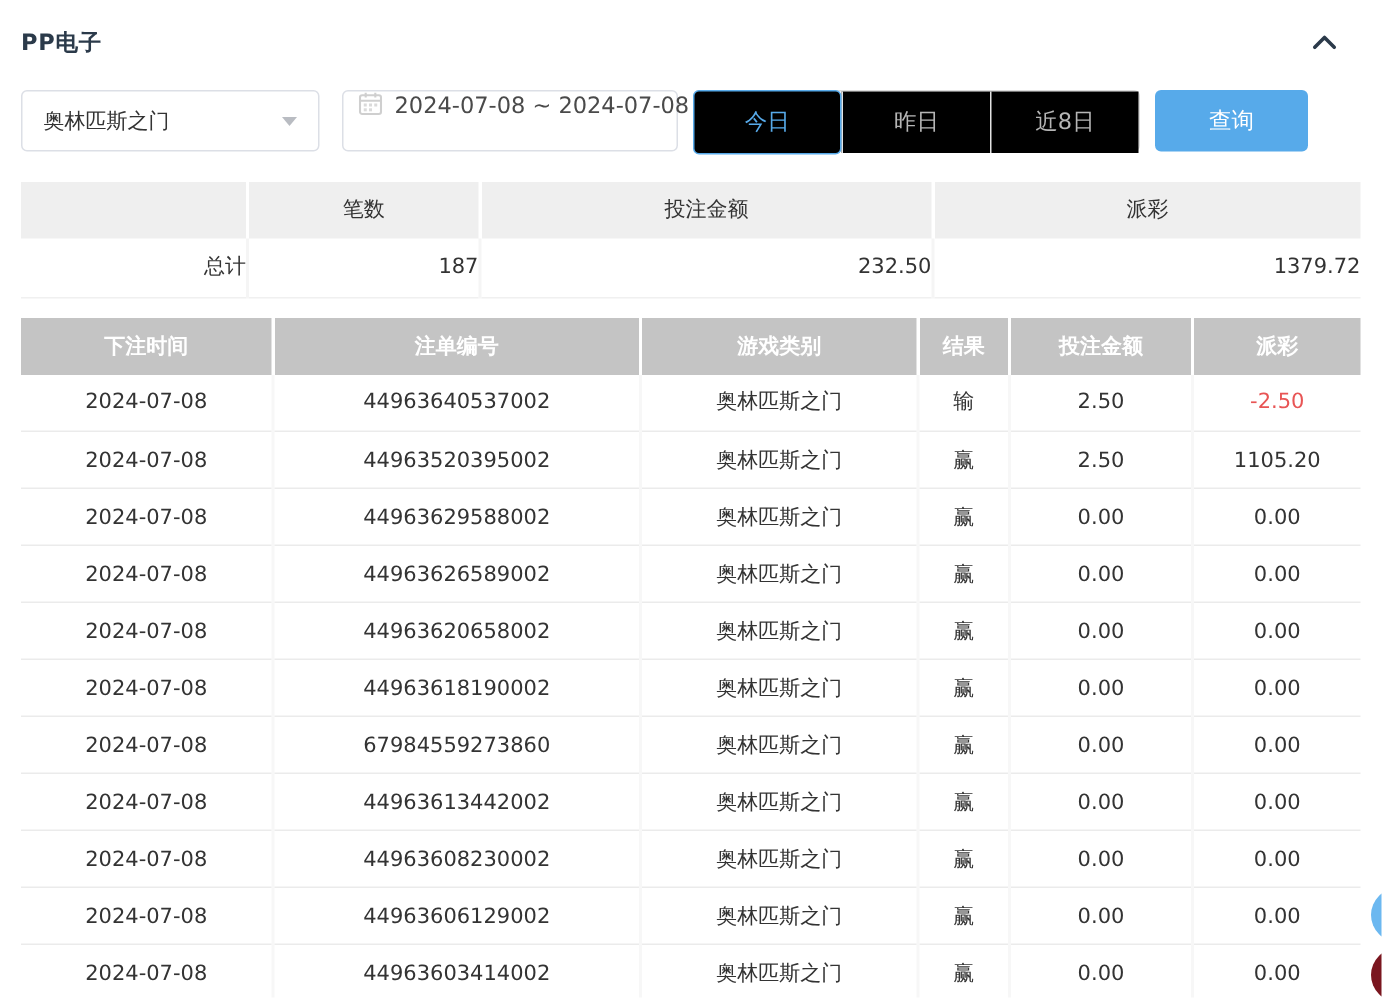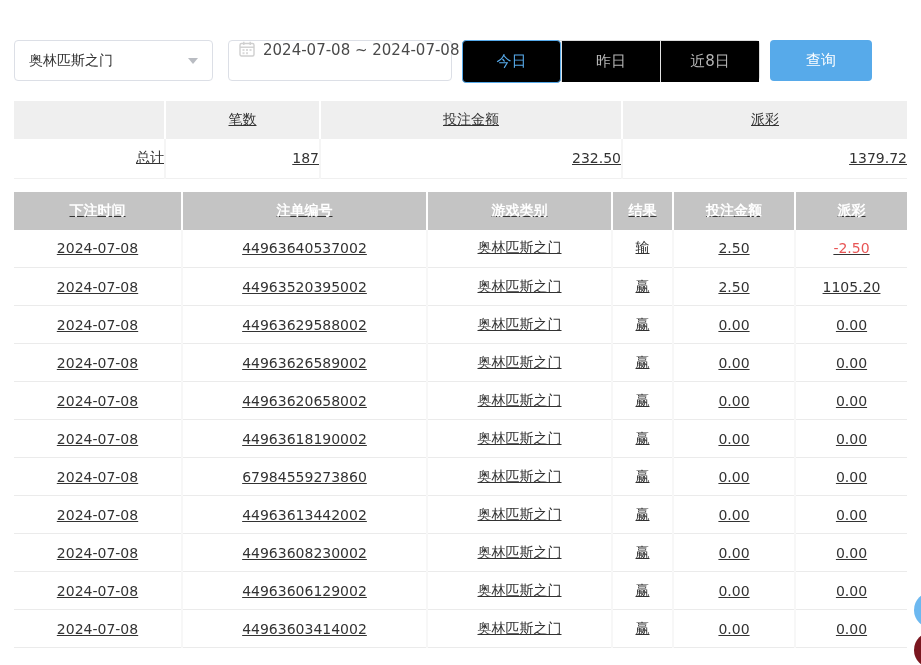--- a/index.html
+++ b/index.html
@@ -79,21 +79,21 @@
   .query-btn {
     margin-left: 10px;
     width: 102px; height: 41px;
     background: var(--accent-blue, #57aaea);
     color: #fff; font-size: 15px;
     border: none; border-radius: 4px; cursor: pointer;
     font-family: inherit;
   }
 
   
-  table { border-collapse: collapse; table-layout: fixed; width: 893px; text-decoration: underline; }
+  table { border-collapse: collapse; table-layout: fixed; width: 893px; }
   td, th { text-align: center; font-size: 14px; overflow: hidden; white-space: nowrap; }
 
   .summary-table { margin-top: 20px; }
   .summary-table th {
     background: var(--summary-header-bg, #efefef);
     height: 38px; font-weight: normal; color: #333;
     border-left: 2px solid #fff;
   }
   .summary-table th:first-child { border-left: none; }
   .summary-table td {
@@ -126,20 +126,28 @@
     left: 914px; cursor: pointer; border: none;
   }
   .float-btn.blue { top: 592px; background: var(--float-button-blue, #6cb8f0); }
   .float-btn.red  { top: 632px; background: var(--float-button-red, #7a161f); }
 </style>
 </head>
 <body>
 
 <div class="page">
 
+  <div class="panel-header">
+    <span class="panel-title">PP电子</span>
+    <span class="collapse-btn">
+      <svg width="16" height="10" viewBox="0 0 16 10">
+        <path d="M1.5 8.5 L8 2 L14.5 8.5" fill="none" stroke="#2b3a4a" stroke-width="2.4" stroke-linecap="round" stroke-linejoin="round"></path>
+      </svg>
+    </span>
+  </div>
 
   <div class="filter-bar">
 
     <div class="select-box">
       <span>奥林匹斯之门</span>
       <span class="caret-down"></span>
     </div>
 
     <div class="date-box">
       <span class="cal-icon">

